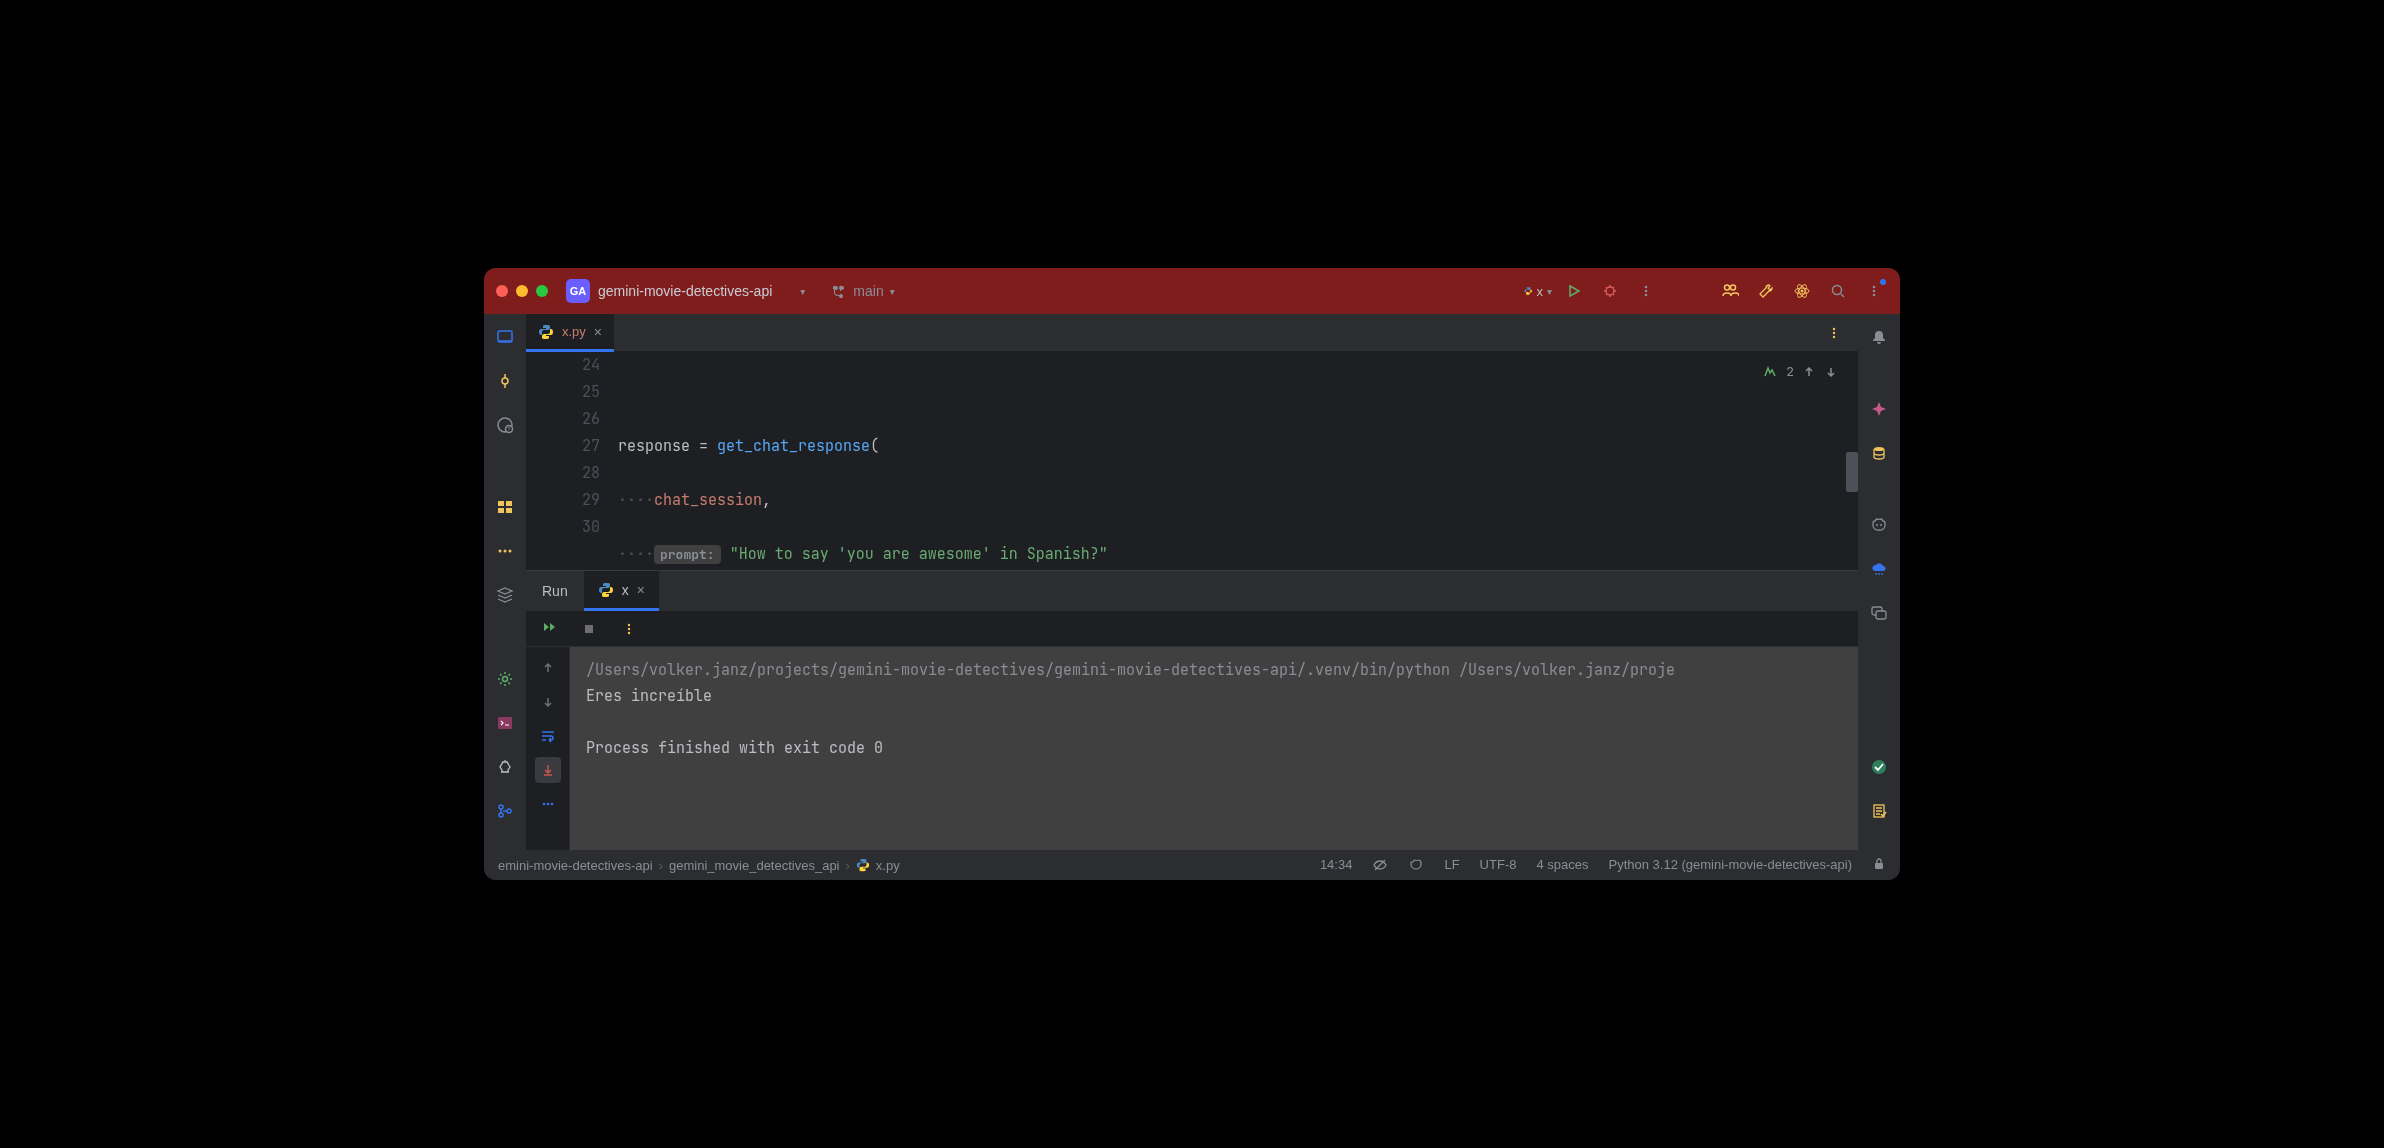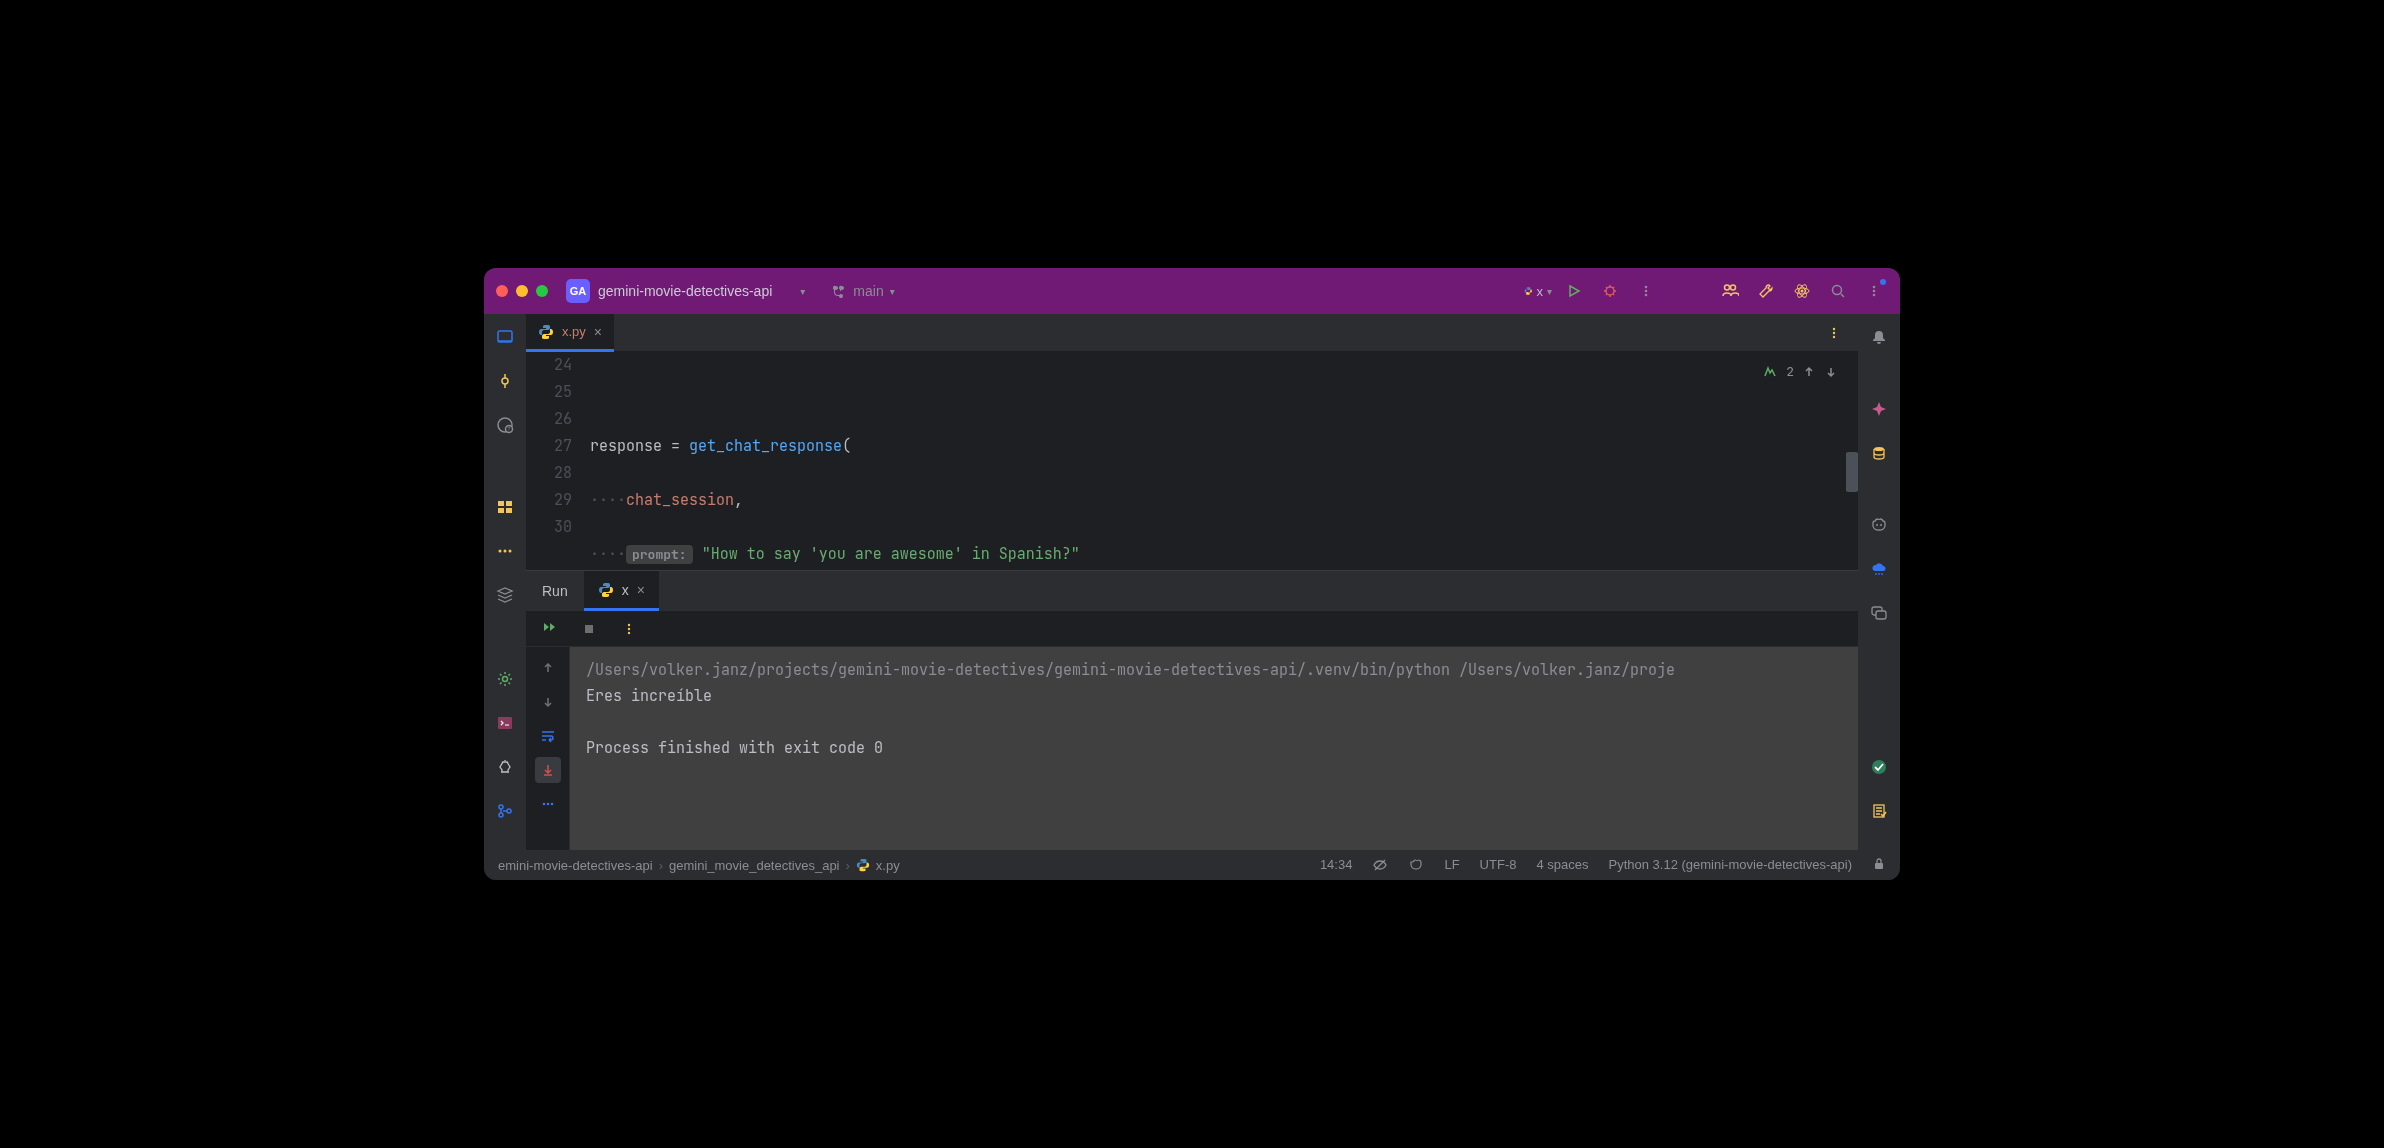--- a/index.html
+++ b/index.html
@@ -20,21 +20,21 @@
   background: #1e1f22;
   border-radius: 12px;
   overflow: hidden;
   display: flex;
   flex-direction: column;
   box-shadow: 0 20px 60px rgba(0,0,0,0.6);
 }
 
 .titlebar {
   height: 46px;
-  background: #701a75;
+  background: #7f1d1d;
   display: flex;
   align-items: center;
   padding: 0 12px;
   gap: 8px;
 }
 .traffic { display: flex; gap: 8px; margin-right: 10px; }
 .dot { width: 12px; height: 12px; border-radius: 50%; }
 .red { background: #ff5f57; }
 .yellow { background: #febc2e; }
 .green { background: #28c840; }
@@ -79,20 +79,21 @@
 .close-x { color: #8a8d94; font-size: 14px; cursor: pointer; }
 .editor-tabs-rest { flex: 1; border-bottom: 1px solid #1e1f22; display: flex; justify-content: flex-end; align-items: center; padding-right: 10px; }
 
 
 .editor {
   flex: 1; display: flex; background: #1e1f22;
   font-family: "JetBrains Mono", Menlo, Consolas, monospace;
   font-size: 15px; line-height: 27px;
   min-height: 0; position: relative;
   overflow: hidden;
+  margin-left: 28px;
 }
 .gutter { width: 60px; background: #1e1f22; text-align: right; padding-right: 14px; color: #4b5059; user-select: none; }
 .gutter .ln { height: 27px; }
 .code { flex: 1; padding-left: 4px; white-space: pre; overflow: hidden; }
 .codeline { height: 27px; }
 .kw-var { color: #bcbec4; }
 .eq { color: #bcbec4; }
 .func { color: #56a8f5; }
 .paren { color: #bcbec4; }
 .arg { color: #c77d6e; }

